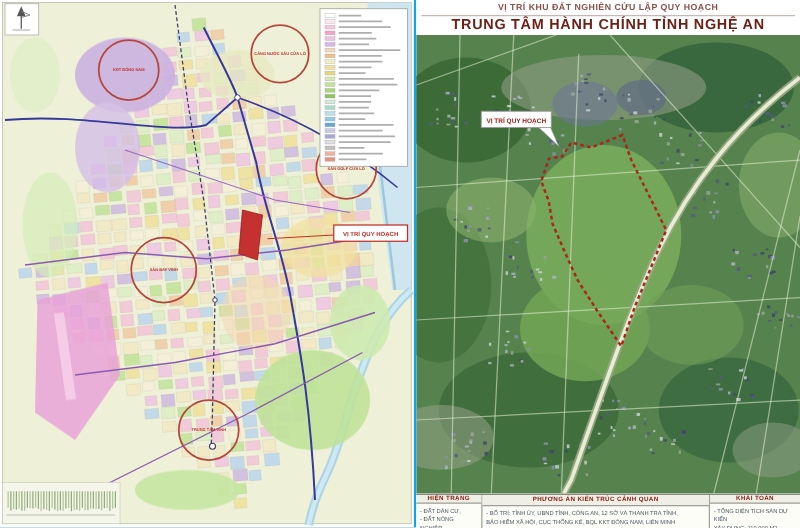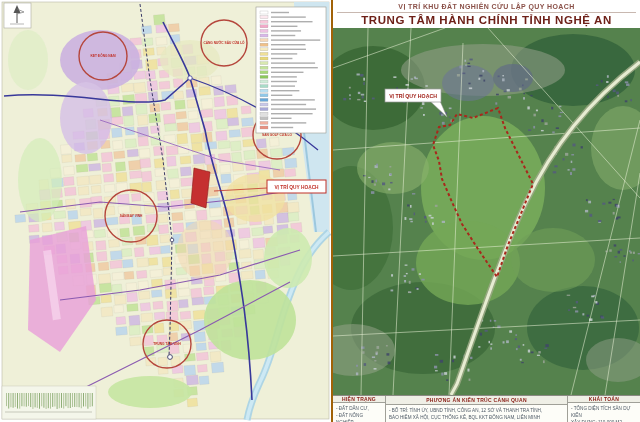--- a/index.html
+++ b/index.html
@@ -1,16 +1,16 @@
 <!DOCTYPE html>
 <html><head>
 <meta charset="utf-8">
 <style>
   html,body{margin:0;padding:0;background:#e8e8e8;}
-  #stage{position:relative;width:640px;height:422px;background:#a16207;overflow:hidden;
+  #stage{position:relative;width:640px;height:422px;background:#0ea5e9;overflow:hidden;
          font-family:"Liberation Sans",sans-serif;}
   #left-panel{position:absolute;left:0;top:0;width:331px;height:422px;background:#fff;}
   #right-panel{position:absolute;left:333px;top:0;width:307px;height:422px;background:#fff;}
   .title-area{position:absolute;left:0;top:0;width:307px;height:28px;background:#fff;text-align:center;}
   .title-small{font-size:7px;color:#8a5048;letter-spacing:.4px;padding-top:3px;font-weight:bold;}
   .title-rule{border:0;border-top:1px solid #c8b8b0;margin:2px 4px 1px 4px;}
   .title-main{font-size:11.5px;font-weight:bold;color:#6e2018;letter-spacing:.6px;}
   #sat-wrap{position:absolute;left:0;top:28px;width:307px;height:367px;}
   #info-table{position:absolute;left:0;top:395px;width:307px;height:27px;display:flex;
               background:#fdfdf8;border-top:1px solid #8a8a82;font-size:4.6px;color:#4e5a66;}

